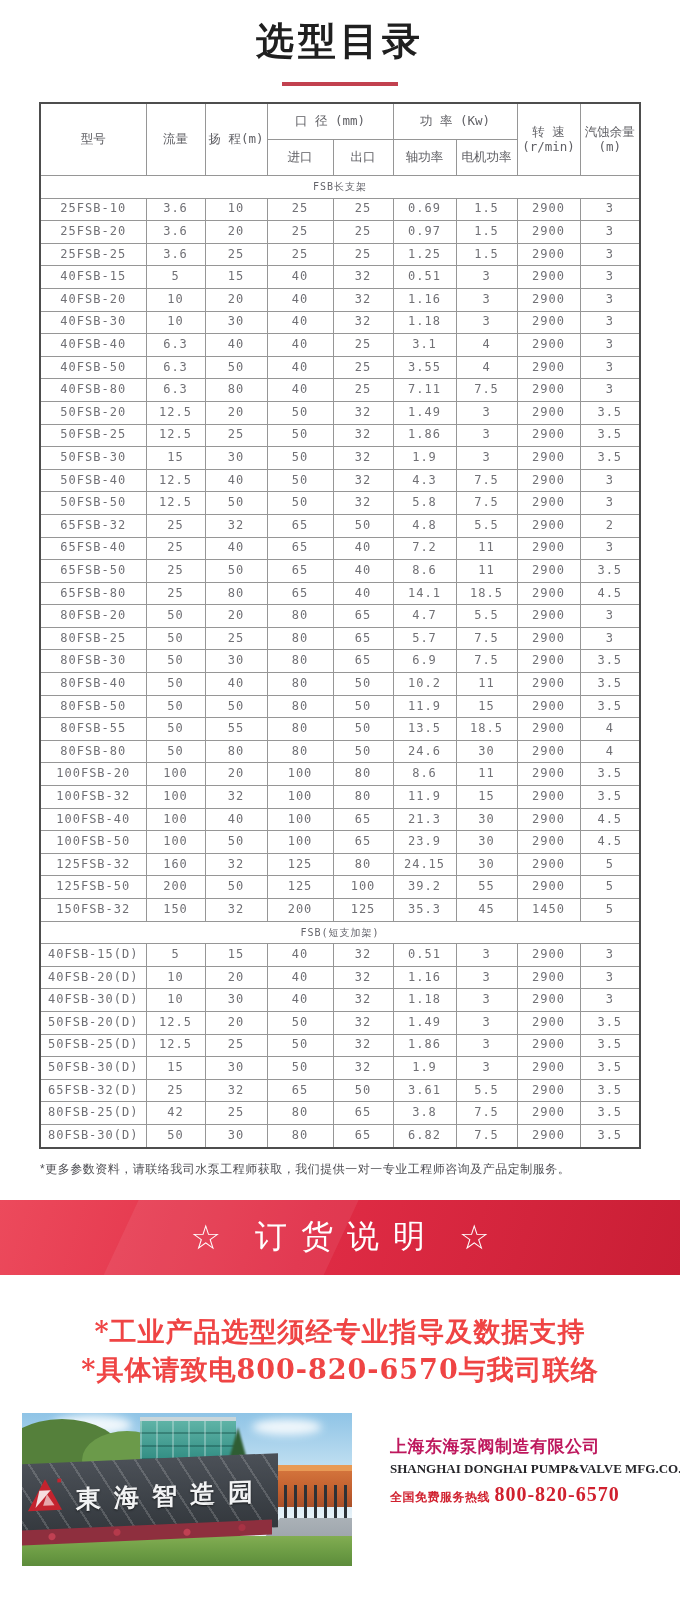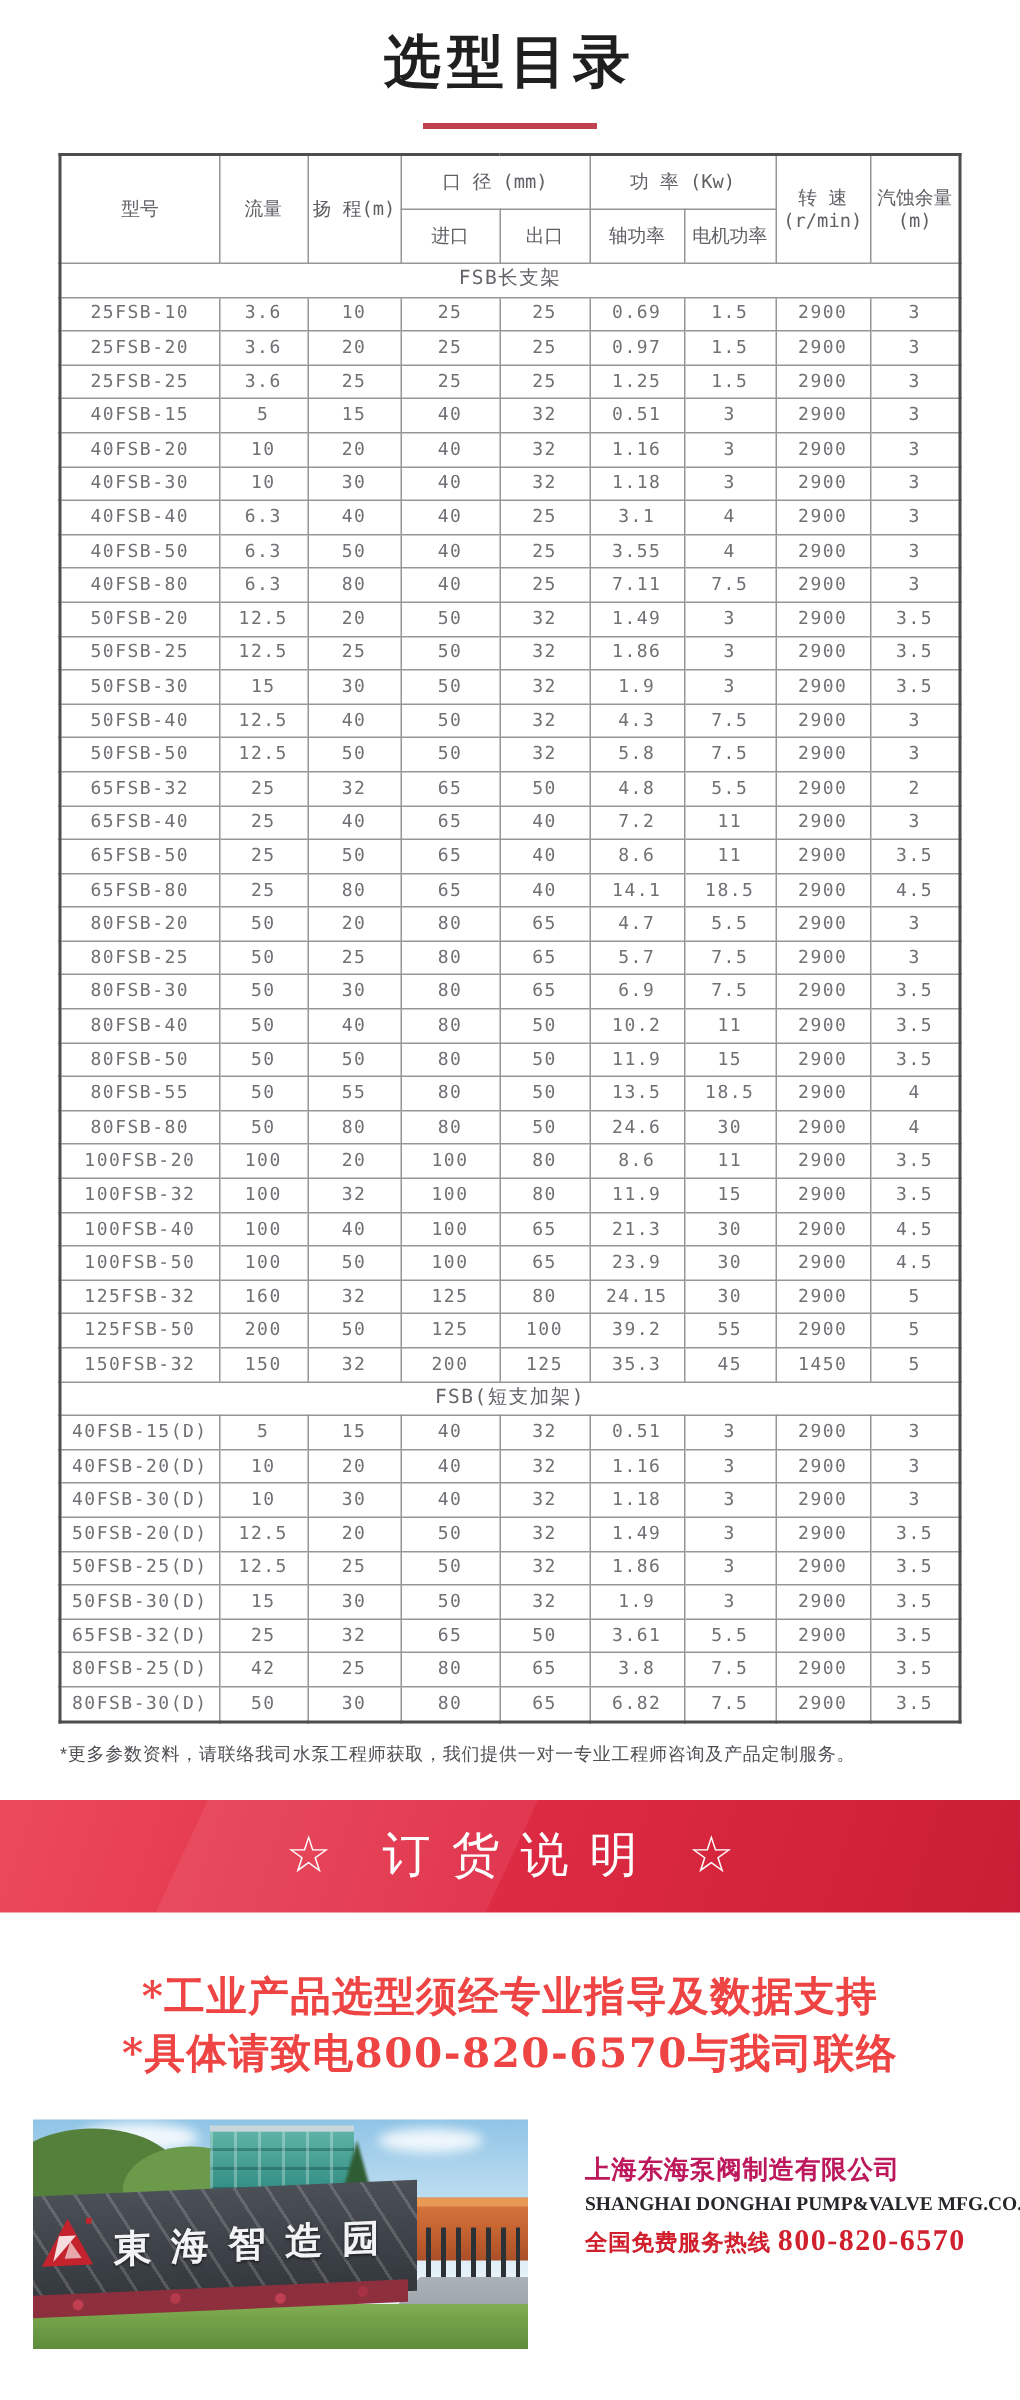--- a/index.html
+++ b/index.html
@@ -22,21 +22,21 @@
     font-size:12px;color:#707075;text-align:center;
     font-family:"DejaVu Sans Mono","DejaVu Sans",monospace;
     border:2px solid #4d4d4d;
   }
   table.spec th,table.spec td{
     border:1px solid #969696;padding:0;line-height:1.15;font-weight:normal;
     overflow:hidden;white-space:nowrap;
   }
   table.spec thead th{height:35px;color:#606065;font-size:12.5px;}
   .hl{display:block;}
-  tr.section-row td{height:24px;color:#63636a;font-size:13px;letter-spacing:1px;}
+  tr.section-row td{height:24px;color:#63636a;font-size:10px;letter-spacing:1px;}
   tbody.data td{height:21.6px;letter-spacing:1px;}
   td.model{letter-spacing:0.5px;margin-left:16px;}
 
   
   .table-note{margin:12px 0 0 40px;font-size:12px;color:#4f4f54;letter-spacing:0.5px;}
 
   
   .order-banner{
     margin-top:22px;height:75px;width:680px;position:relative;overflow:hidden;
     background:linear-gradient(108deg,#ec4a5c 0%,#e02c45 45%,#c91e35 100%);
@@ -102,21 +102,21 @@
     background:linear-gradient(180deg,#82ad52 0%,#6a9a43 60%,#5d8c3b 100%);}
   .road{position:absolute;right:0;bottom:0;width:110px;height:48px;
     background:linear-gradient(180deg,#aab1b7 0%,#8e969d 100%);
     clip-path:polygon(35% 0,100% 0,100% 100%,0 100%);}
 
   .info{position:absolute;left:390px;top:2px;width:276px;}
   .company-cn{font-size:17px;font-weight:bold;color:#be185d;letter-spacing:0.5px;white-space:nowrap;margin-top:20px;}
   .company-en{margin-top:3px;font-size:13px;font-weight:bold;color:#26262a;
     font-family:"Liberation Serif","DejaVu Serif",serif;white-space:nowrap;}
   .hotline{margin-top:6px;color:#d0202e;font-weight:bold;white-space:nowrap;}
-  .hotline-label{font-size:15px;letter-spacing:0.5px;}
+  .hotline-label{font-size:12px;letter-spacing:0.5px;}
   .hotline-number{font-size:20px;font-family:"Liberation Serif","DejaVu Serif",serif;letter-spacing:1px;}
   .contacts{margin-top:5px;}
   .contact-line{font-size:11.5px;line-height:15.5px;color:#26262a;font-weight:bold;
     font-family:"Liberation Serif","DejaVu Serif",serif;white-space:nowrap;}
 </style>
 </head>
 <body>
 
 <div class="page-title">选型目录</div>
 <div class="title-underline"></div>

